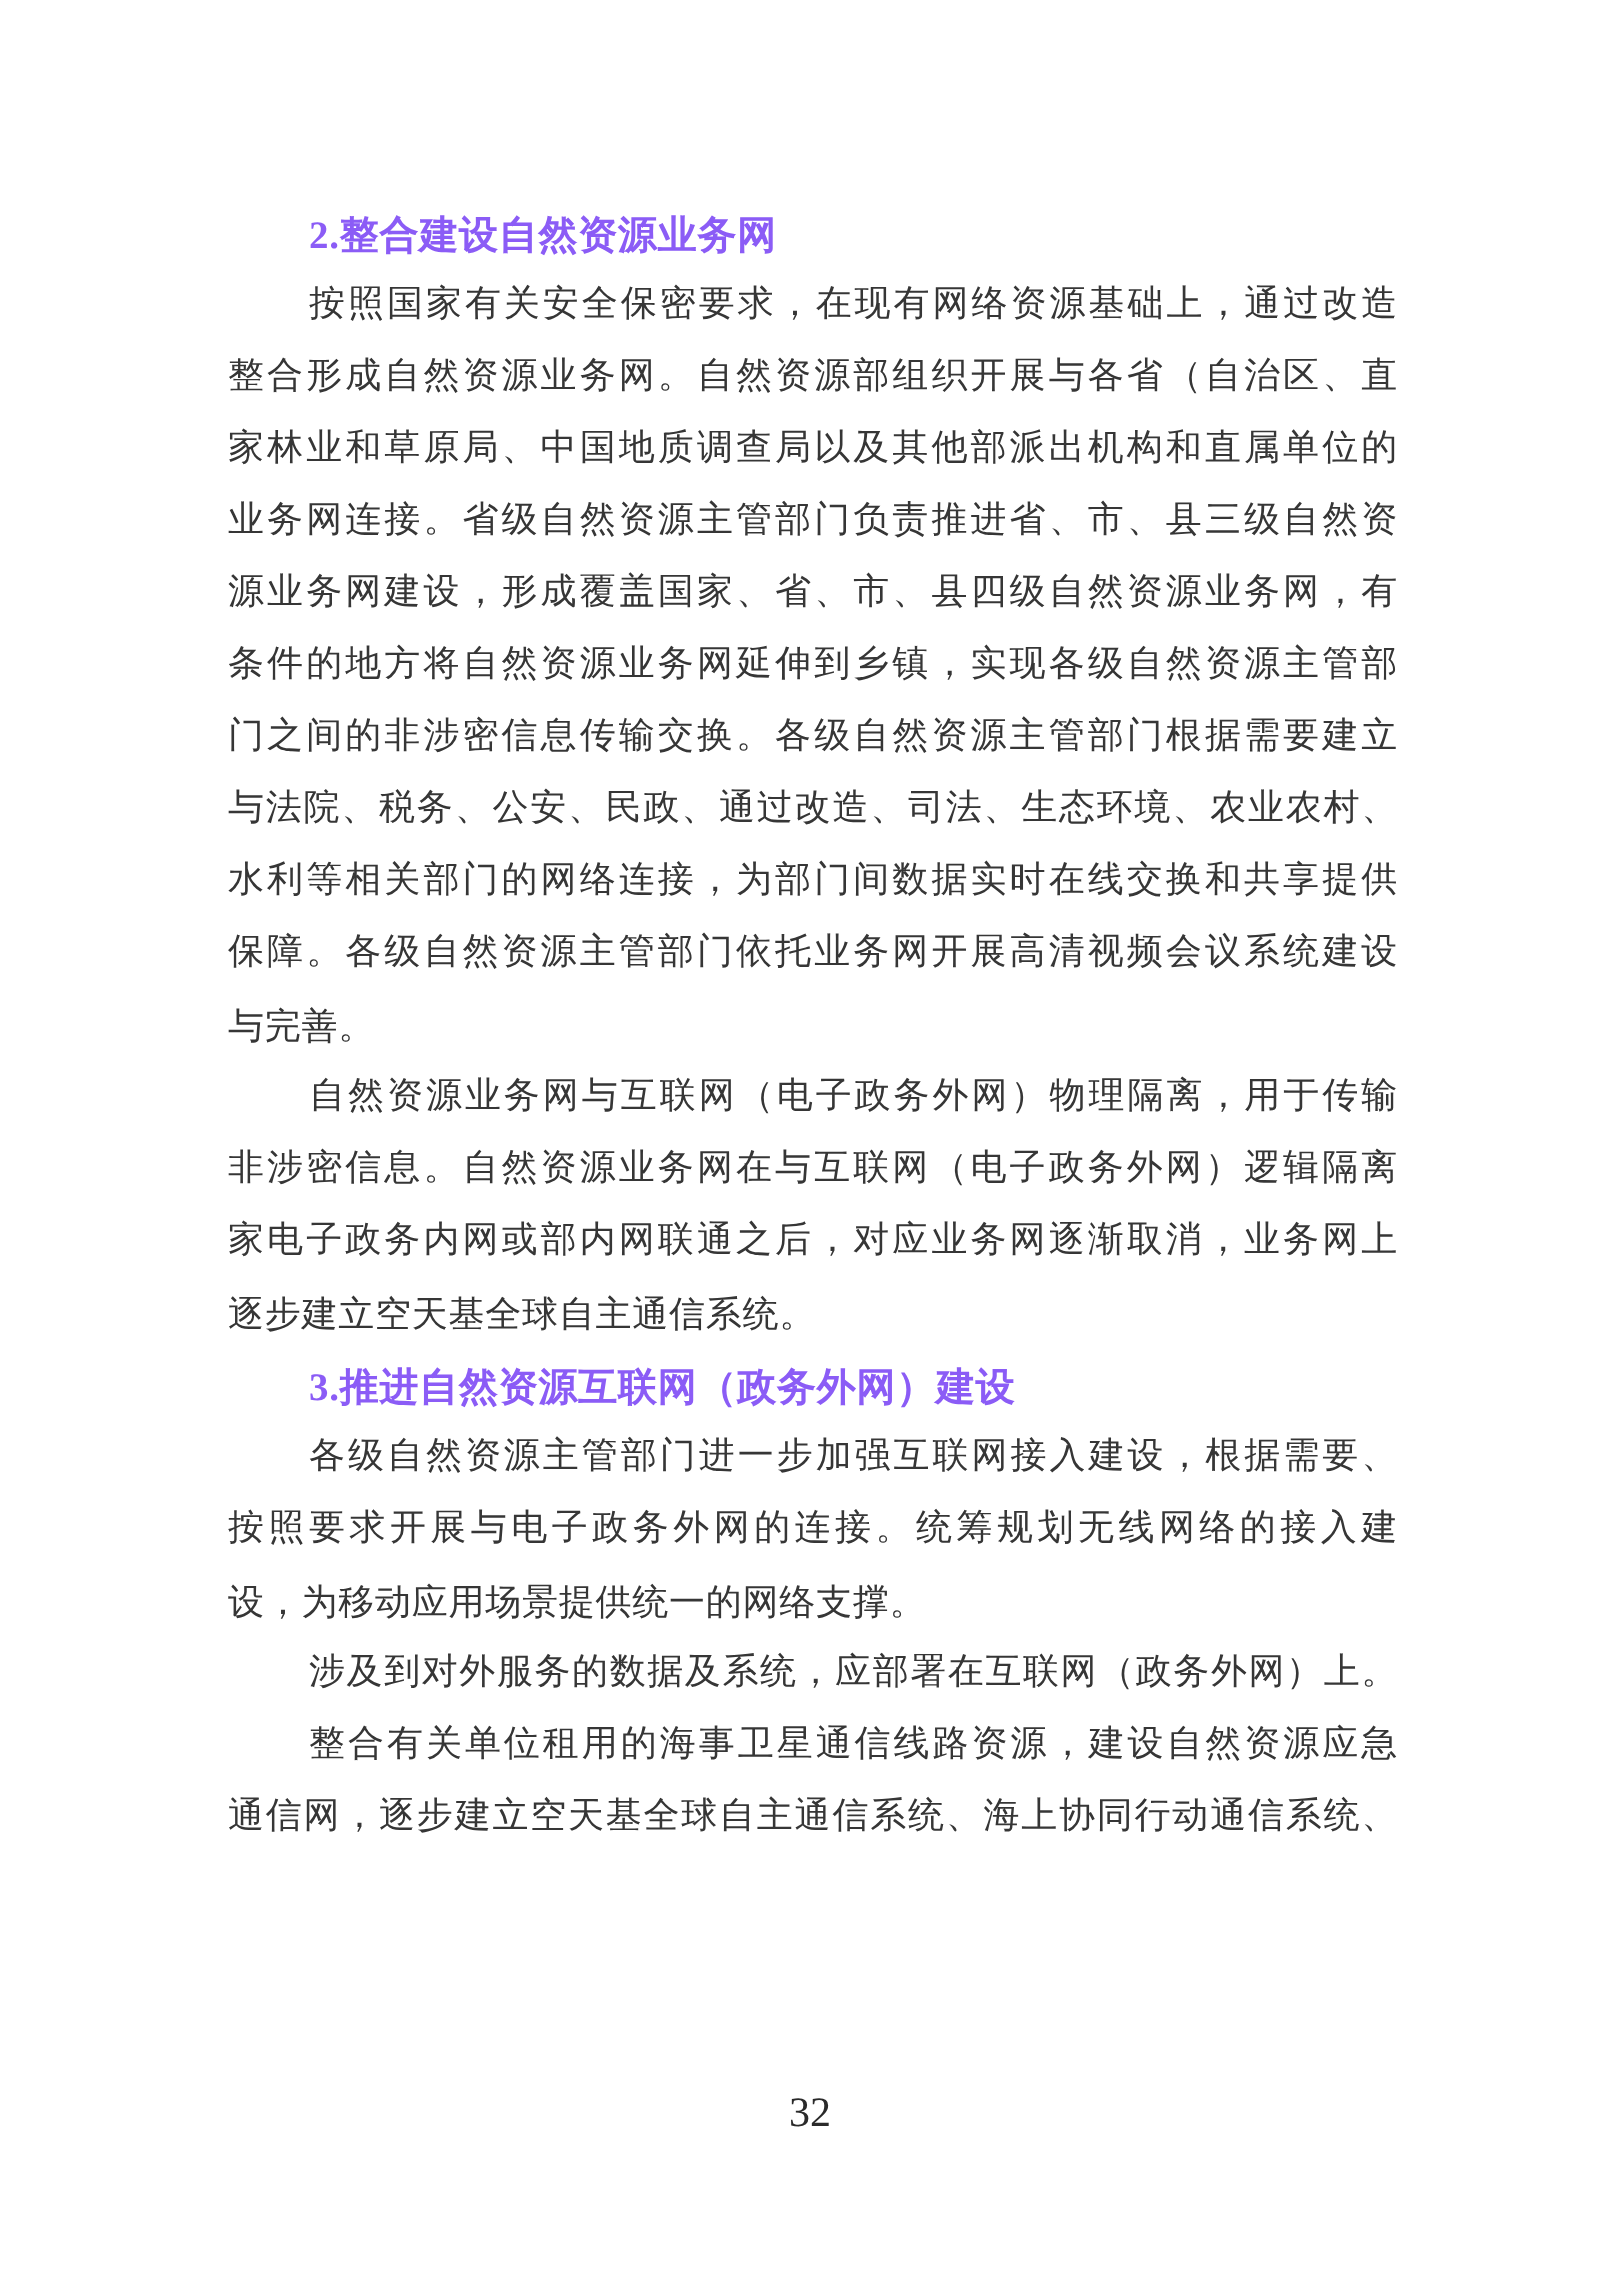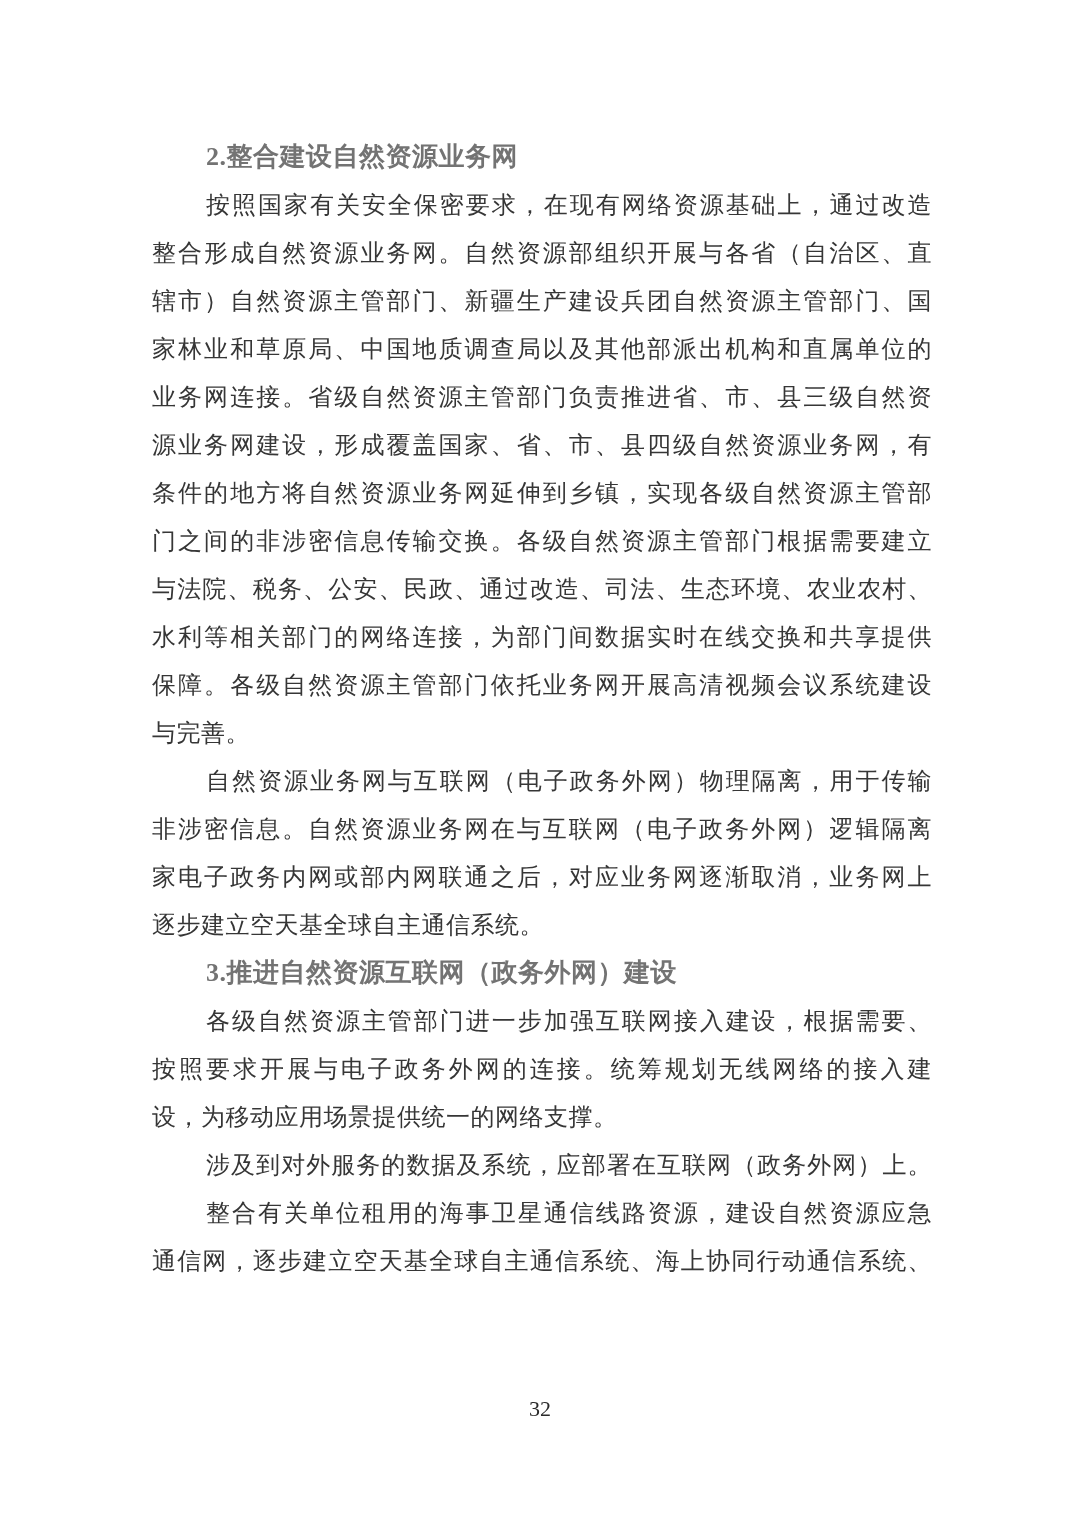--- a/index.html
+++ b/index.html
@@ -23,64 +23,64 @@
     position: absolute;
     left: 152px;
     top: 133px;
     width: 780px;
   }
   .heading {
     height: 48px;
     line-height: 48px;
     font-size: 26px;
     font-weight: bold;
-    color: #737373;
+    color: #8b5cf6;
     text-indent: 54px;
     white-space: nowrap;
     letter-spacing: 0.5px;
   }
   .paragraph {
     margin: 0;
   }
   .line {
     height: 48px;
     line-height: 48px;
     font-size: 24px;
     color: #363636;
     text-align: justify;
     text-justify: inter-character;
     letter-spacing: 0.5px;
   }
   .line.fill {
     text-align-last: justify;
+    font-family: Liberation Mono, monospace;
   }
   .line.indent {
     text-indent: 54px;
   }
   .page-number {
     position: absolute;
     left: 0;
     top: 1394px;
     width: 1080px;
     text-align: center;
-    font-size: 22px;
+    font-size: 28px;
     color: #2a2a2a;
     line-height: 30px;
   }
 </style>
 </head>
 <body>
 
 <div class="page">
   <main class="page-body">
       <div class="heading">2.整合建设自然资源业务网</div>
       <div class="paragraph">
         <div class="line indent fill">按照国家有关安全保密要求，在现有网络资源基础上，通过改造</div>
         <div class="line fill">整合形成自然资源业务网。自然资源部组织开展与各省（自治区、直</div>
-        <div class="line fill">辖市）自然资源主管部门、新疆生产建设兵团自然资源主管部门、国</div>
         <div class="line fill">家林业和草原局、中国地质调查局以及其他部派出机构和直属单位的</div>
         <div class="line fill">业务网连接。省级自然资源主管部门负责推进省、市、县三级自然资</div>
         <div class="line fill">源业务网建设，形成覆盖国家、省、市、县四级自然资源业务网，有</div>
         <div class="line fill">条件的地方将自然资源业务网延伸到乡镇，实现各级自然资源主管部</div>
         <div class="line fill">门之间的非涉密信息传输交换。各级自然资源主管部门根据需要建立</div>
         <div class="line fill">与法院、税务、公安、民政、通过改造、司法、生态环境、农业农村、</div>
         <div class="line fill">水利等相关部门的网络连接，为部门间数据实时在线交换和共享提供</div>
         <div class="line fill">保障。各级自然资源主管部门依托业务网开展高清视频会议系统建设</div>
         <div class="line">与完善。</div>
       </div>

